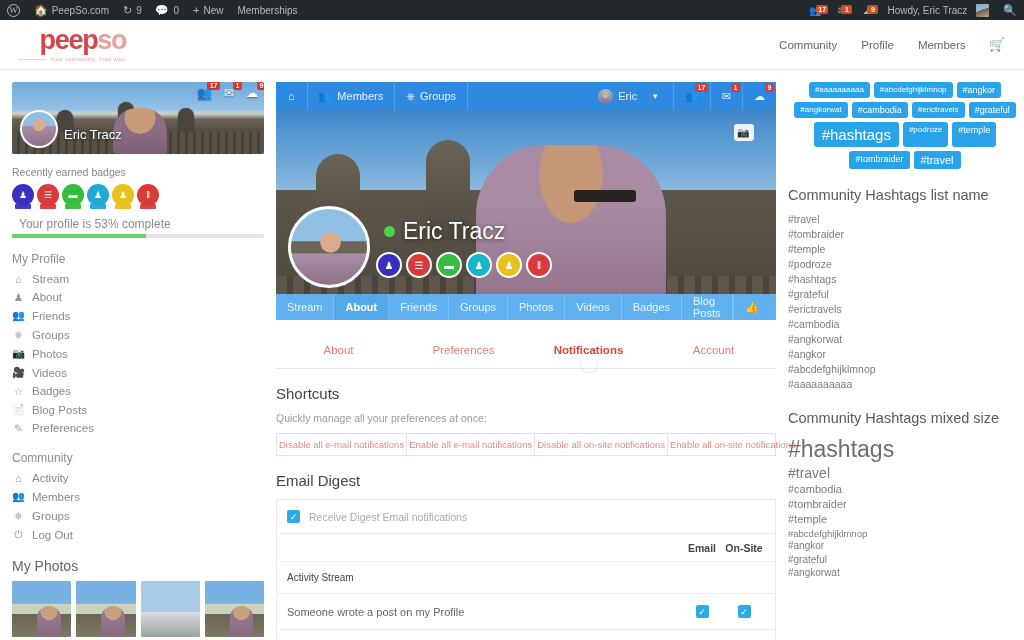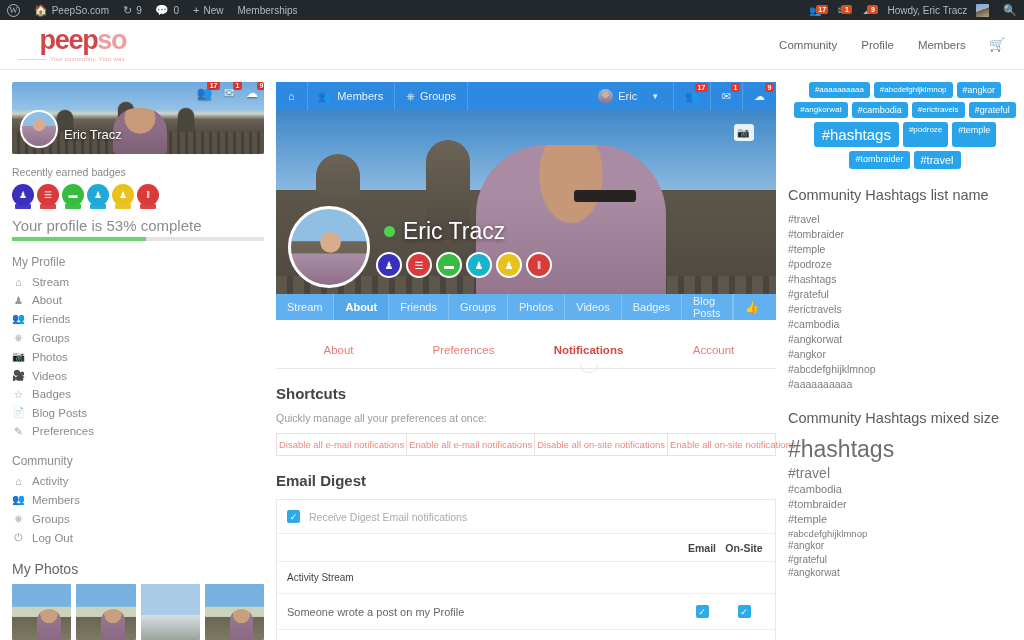--- a/index.html
+++ b/index.html
@@ -108,21 +108,21 @@
   .badges-row { display: flex; gap: 3px; }
   .badge-ico {
     width: 22px; height: 22px; border-radius: 50%; position: relative;
     display: flex; align-items: center; justify-content: center;
     color: #fff; font-size: 9px;
   }
   .badge-ico::after {
     content: ""; position: absolute; bottom: -3px; left: 3px; right: 3px; height: 5px;
     background: inherit; border-radius: 1px; opacity: .95;
   }
-  .progress-label { font-size: 15px; color: #8c8c8c; margin: 11px 0 3px; }
+  .progress-label { font-size: 12px; color: #8c8c8c; margin: 11px 7px 3px; }
   .progress-track { height: 4px; background: #e4e4e4; border-radius: 1px; overflow: hidden; }
   .progress-fill { height: 100%; background: #6cd36c; }
 
   .menu-head { font-size: 12px; color: #8d8d8d; margin: 14px 0 4px; }
   .menu-item {
     display: flex; align-items: center; gap: 7px; padding: 3px 0;
     font-size: 11.5px; color: #8a8a8a;
   }
   .menu-item .mi { width: 13px; text-align: center; font-size: 10.5px; color: #9a9a9a; }
 
@@ -231,21 +231,21 @@
   .sub-tab {
     flex: 1; text-align: center; font-size: 11.5px; color: #e97b74;
     padding: 10px 0 12px; position: relative;
   }
   .sub-tab.active { color: #d8463c; font-weight: bold; }
   .sub-tab.active::after {
     content: ""; position: absolute; bottom: -5px; left: 50%; transform: translateX(-50%);
     width: 16px; height: 9px; border-left: 1px solid #e7e7e7; border-right: 1px solid #e7e7e7;
     border-bottom: 1px solid #e7e7e7; border-radius: 0 0 8px 8px;
   }
-  .sec-title { font-size: 15px; color: #444; margin: 16px 0 10px; font-weight: bold; }
+  .sec-title { font-size: 15px; color: #444; margin: 16px 0 10px; }
   .sec-sub { font-size: 10.5px; color: #9a9a9a; margin-bottom: 9px; }
   .shortcut-row { display: flex; border: 1px solid #f0dede; }
   .shortcut-btn {
     flex: 1; text-align: center; font-size: 9.5px; color: #e98a82;
     padding: 5px 2px; border-right: 1px solid #f0dede; white-space: nowrap;
   }
   .shortcut-btn:last-child { border-right: none; }
 
   .digest-box { border: 1px solid #e8e8e8; margin-top: 4px; }
   .digest-row1 { display: flex; align-items: center; gap: 9px; padding: 10px 10px; border-bottom: 1px solid #eee; }

